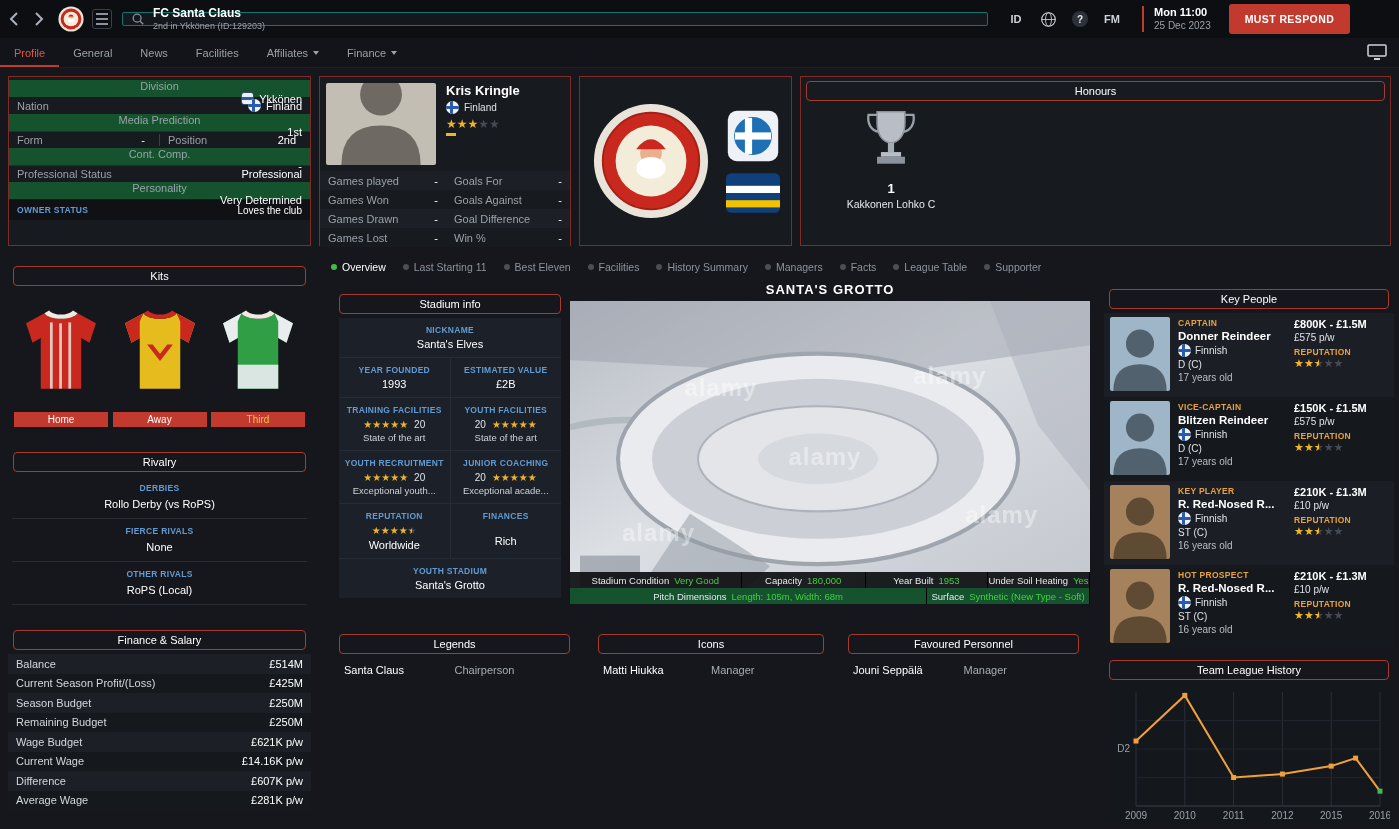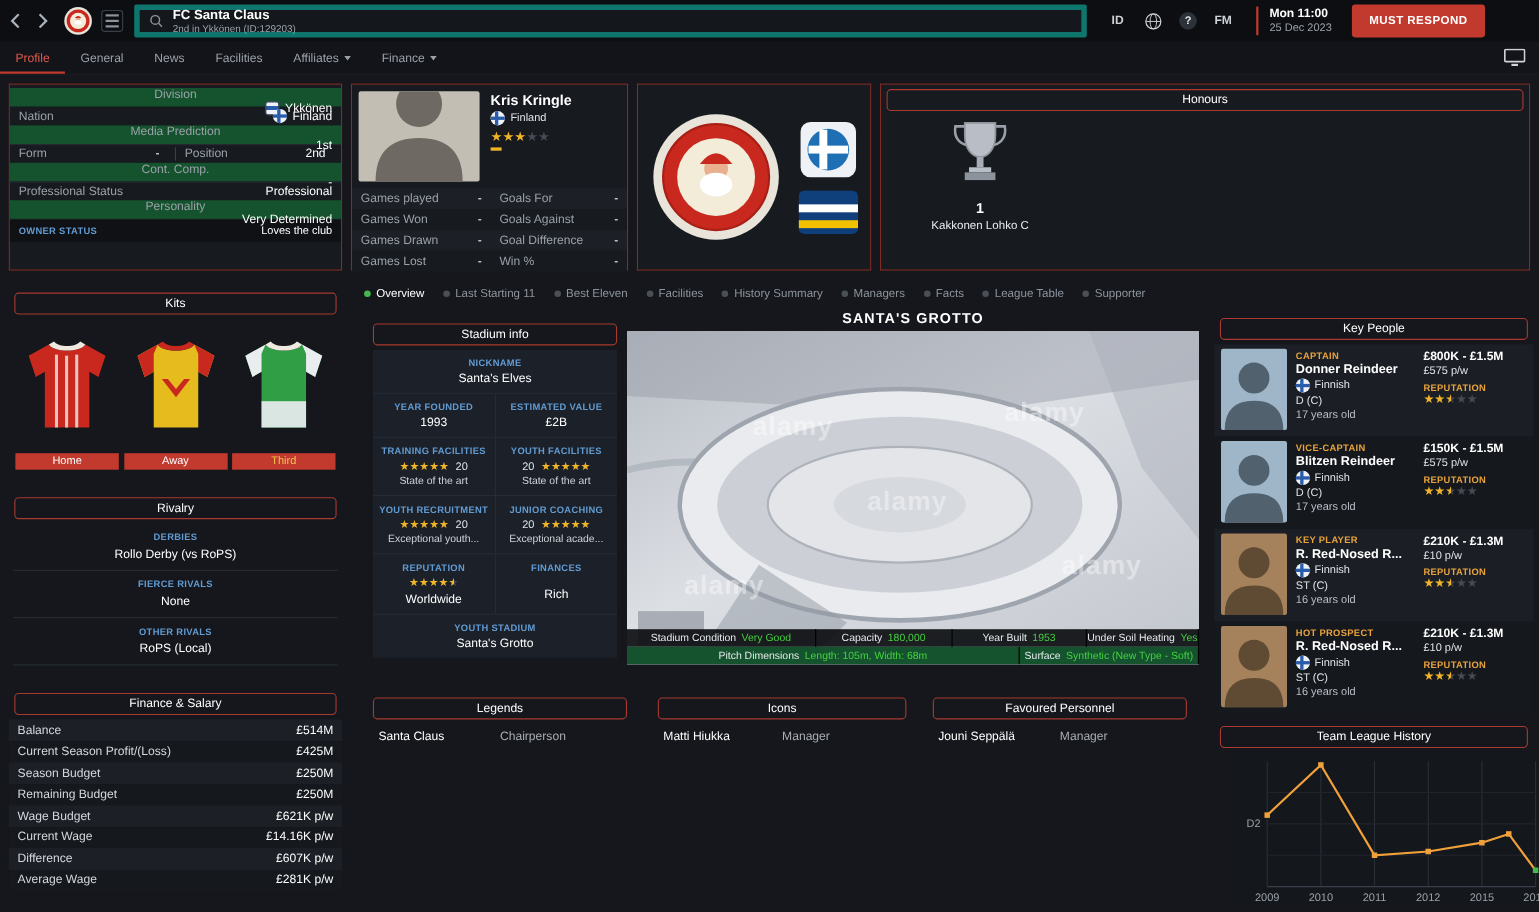--- a/index.html
+++ b/index.html
@@ -9,21 +9,21 @@
     font-family:"Liberation Sans","DejaVu Sans",sans-serif; font-size:11px;
   }
   .page { position:relative; width:1399px; height:829px; }
 
   
   .topbar { position:absolute; top:0; left:0; right:0; height:38px; background:#0c0e12; display:flex; align-items:center; }
   .nav-btn { width:26px; height:38px; display:flex; align-items:center; justify-content:center; cursor:pointer; }
   .crest-sm { width:26px; height:26px; margin-left:6px; flex:none; }
   .menu-widget { width:20px; height:20px; margin-left:8px; border:1px solid #3a404a; border-radius:3px; display:flex; flex-direction:column; justify-content:center; gap:3px; padding:0 3px; }
   .menu-widget i { display:block; height:2px; background:#8d939c; }
-  .searchbox { width:866px; height:30px; margin-left:10px; background:#14171c; border:5px solid #0f766e; border-radius:2px; display:flex; align-items:center; padding:0 8px; gap:8px; }
+  .searchbox { width:866px; height:14px; margin-left:10px; background:#14171c; border:1px solid #0f766e; border-radius:2px; display:flex; align-items:center; padding:0 8px; gap:8px; }
   .sb-title { font-size:12px; font-weight:bold; color:#fff; line-height:1.15; }
   .sb-sub { font-size:9px; color:#9aa1a9; line-height:1.15; }
   .tb-icons { display:flex; align-items:center; gap:4px; margin-left:14px; }
   .tb-ic { width:28px; height:28px; display:flex; align-items:center; justify-content:center; color:#cfd3d8; font-weight:bold; font-size:11px; cursor:pointer; }
   .help-circle { width:16px; height:16px; border-radius:50%; background:#2c313a; color:#e6e9ed; display:flex; align-items:center; justify-content:center; font-size:10px; }
   .date-block { margin-left:16px; padding-left:10px; border-left:2px solid #c23a2e; line-height:1.25; }
   .date-t { font-size:11px; font-weight:bold; color:#fff; }
   .date-d { font-size:10px; color:#9aa1a9; }
   .must-respond { margin-left:18px; background:#c23a2e; border:none; color:#fff; font-weight:bold; font-size:10.5px; letter-spacing:.4px; padding:9px 16px; border-radius:3px; font-family:inherit; cursor:pointer; }
 
@@ -172,21 +172,21 @@
   .kp-pos, .kp-age { font-size:10px; color:#dfe3e8; margin-top:2px; }
   .kp-age { color:#b9bec6; }
   .kp-side { width:94px; flex:none; padding-top:1px; }
   .kp-value { font-size:11px; font-weight:bold; color:#fff; }
   .kp-wage { font-size:10px; color:#dfe3e8; margin-top:2px; }
   .kp-side .caps-amber { display:block; margin-top:4px; }
   .kp-side .st { font-size:11px; }
 
   
   #league-history { left:1104px; top:656px; width:290px; height:167px; }
-  #league-chart { margin:2px 20px; }
+  #league-chart { margin:2px 4px; }
 </style>
 </head>
 <body>
 
 <svg width="0" height="0" style="position:absolute">
   <symbol id="person" viewBox="0 0 100 100">
     <circle cx="50" cy="36" r="19" fill="currentColor"></circle>
     <path d="M14 100 Q14 64 50 64 Q86 64 86 100 Z" fill="currentColor"></path>
   </symbol>
 </svg>

